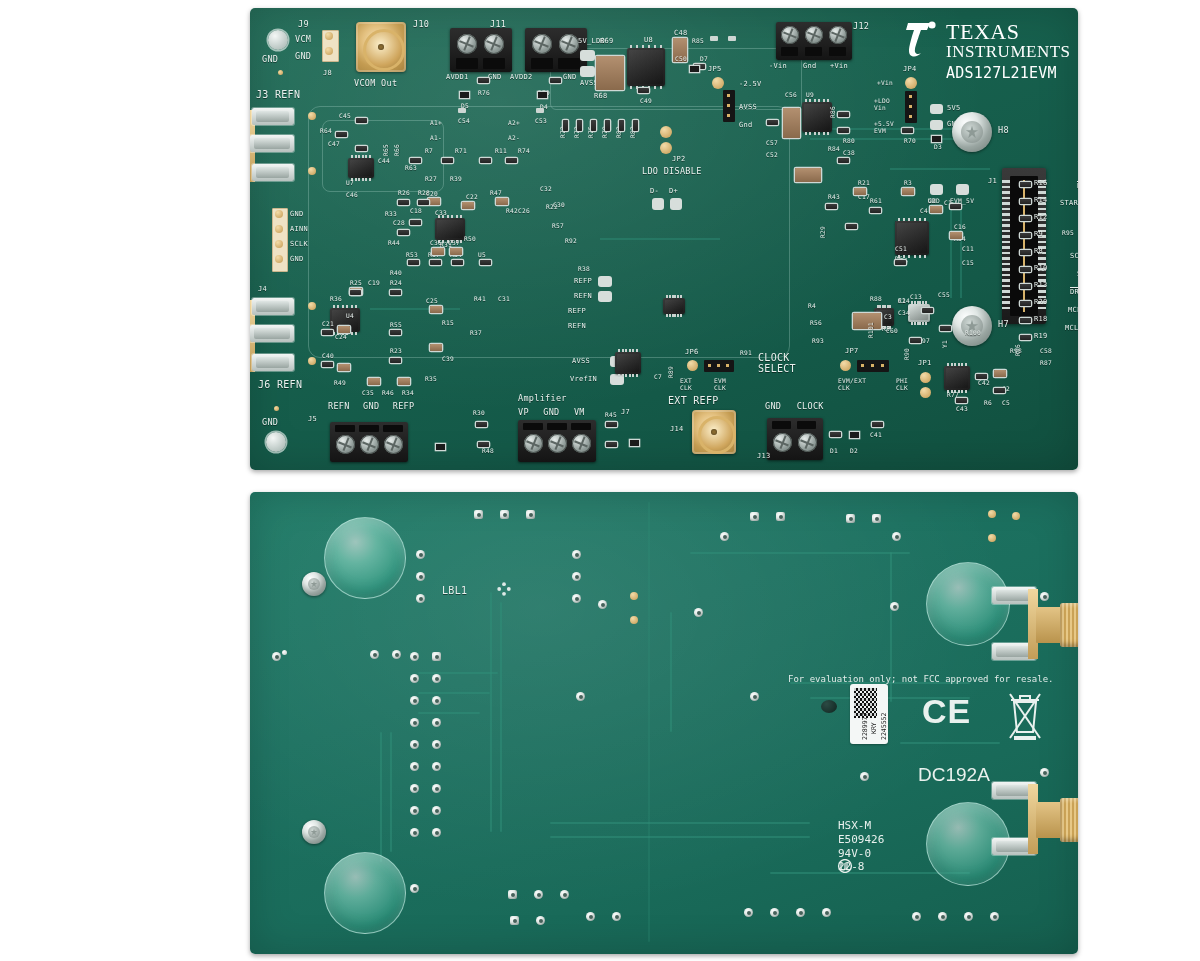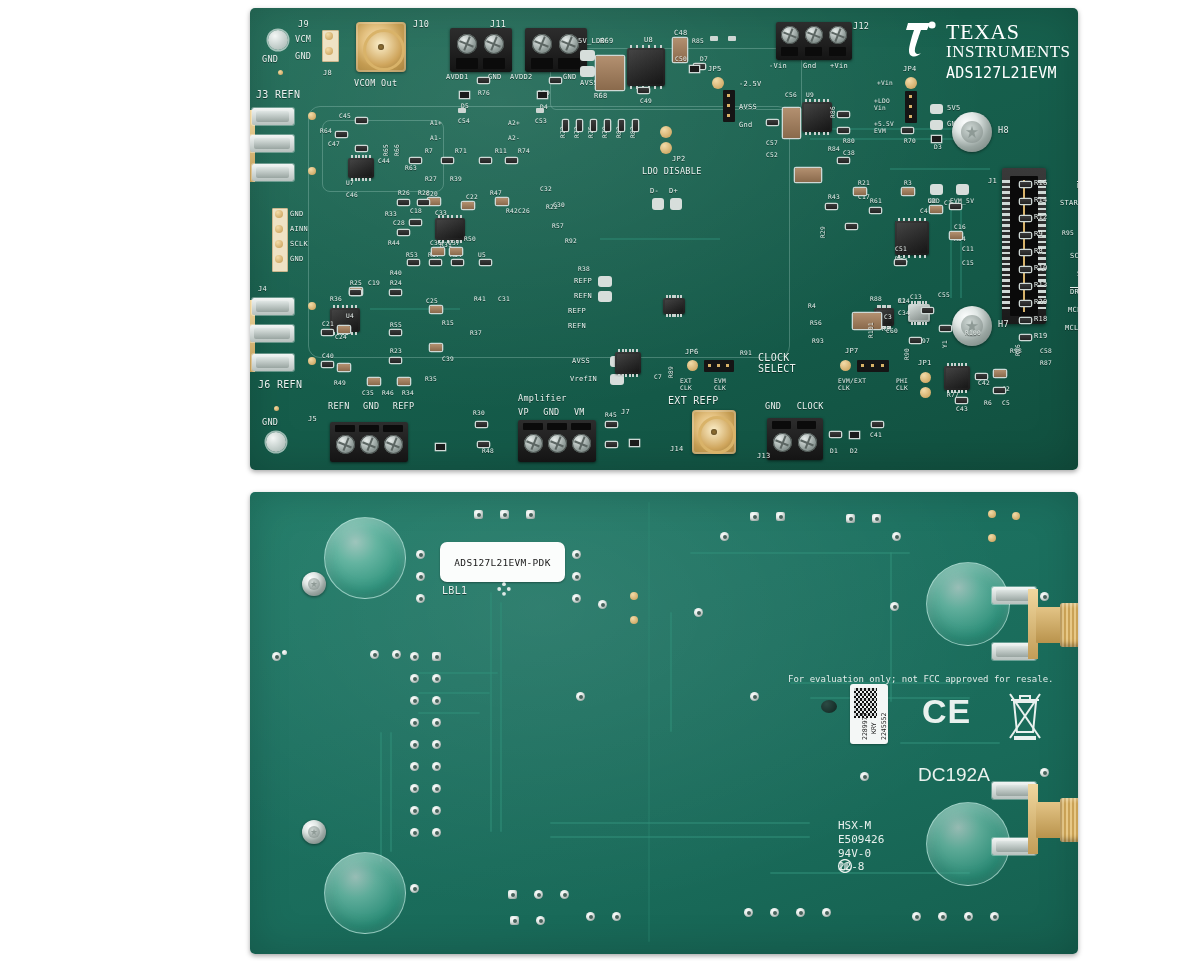--- a/index.html
+++ b/index.html
@@ -330,21 +330,21 @@
       <div class="screw" style="left:31px;top:15px;width:19px;height:19px;"></div>
     </div>
     <div class="silk s7" style="left:507px;top:445px;">J13</div>
 
     <div class="silk s10" style="left:418px;top:388px;">EXT REFP</div>
     <div class="smaV" style="left:442px;top:402px;">
       <div class="jack" style="left:0;top:0;width:44px;height:44px;"></div>
       <div class="ring" style="left:6px;top:6px;width:32px;height:32px;"></div>
       <div class="core" style="left:19px;top:19px;width:6px;height:6px;"></div>
     </div>
-    <div class="silk s7" style="left:420px;top:438px;">J14</div>
+    <div class="silk s7" style="left:420px;top:418px;">J14</div>
 
     <div class="silk s7" style="left:435px;top:341px;">JP6</div>
     <div class="gpad" style="left:437px;top:352px;width:11px;height:11px;"></div>
     <div class="shunt" style="left:454px;top:352px;width:30px;height:12px;">
       <div class="sp" style="left:4px;top:4px;"></div>
       <div class="sp" style="left:13px;top:4px;"></div>
       <div class="sp" style="left:22px;top:4px;"></div>
     </div>
     <div class="silk s6" style="left:430px;top:370px;">EXT<br>CLK</div>
     <div class="silk s6" style="left:464px;top:370px;">EVM<br>CLK</div>
@@ -955,23 +955,20 @@
     <div class="foot" style="left:676px;top:70px;width:82px;height:82px;"></div>
     <div class="foot" style="left:676px;top:310px;width:82px;height:82px;"></div>
 
     <div class="standoff" style="left:52px;top:80px;width:24px;height:24px;">
       <div class="star" style="left:6px;top:6px;width:12px;height:12px;"></div>
     </div>
     <div class="standoff" style="left:52px;top:328px;width:24px;height:24px;">
       <div class="star" style="left:6px;top:6px;width:12px;height:12px;"></div>
     </div>
 
-    <div class="sticker" style="left:190px;top:50px;width:125px;height:40px;">
-      <span>ADS127L21EVM-PDK</span>
-    </div>
     <div class="silk s10" style="left:192px;top:94px;">LBL1</div>
     <svg style="position:absolute;left:247px;top:90px;" width="14" height="14" viewBox="0 0 14 14">
       <circle cx="7" cy="2.2" r="1.9" fill="#dfeae7"></circle>
         <circle cx="7" cy="11.8" r="1.9" fill="#dfeae7"></circle>
       <circle cx="2.2" cy="7" r="1.9" fill="#dfeae7"></circle>
         <circle cx="11.8" cy="7" r="1.9" fill="#dfeae7"></circle>
     </svg>
 
     <div>
       <div class="bvia sq" style="left:182px;top:160px;">

